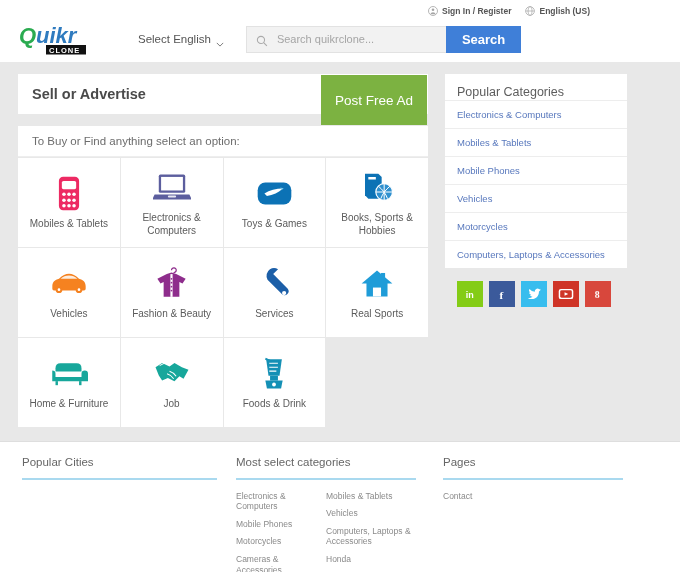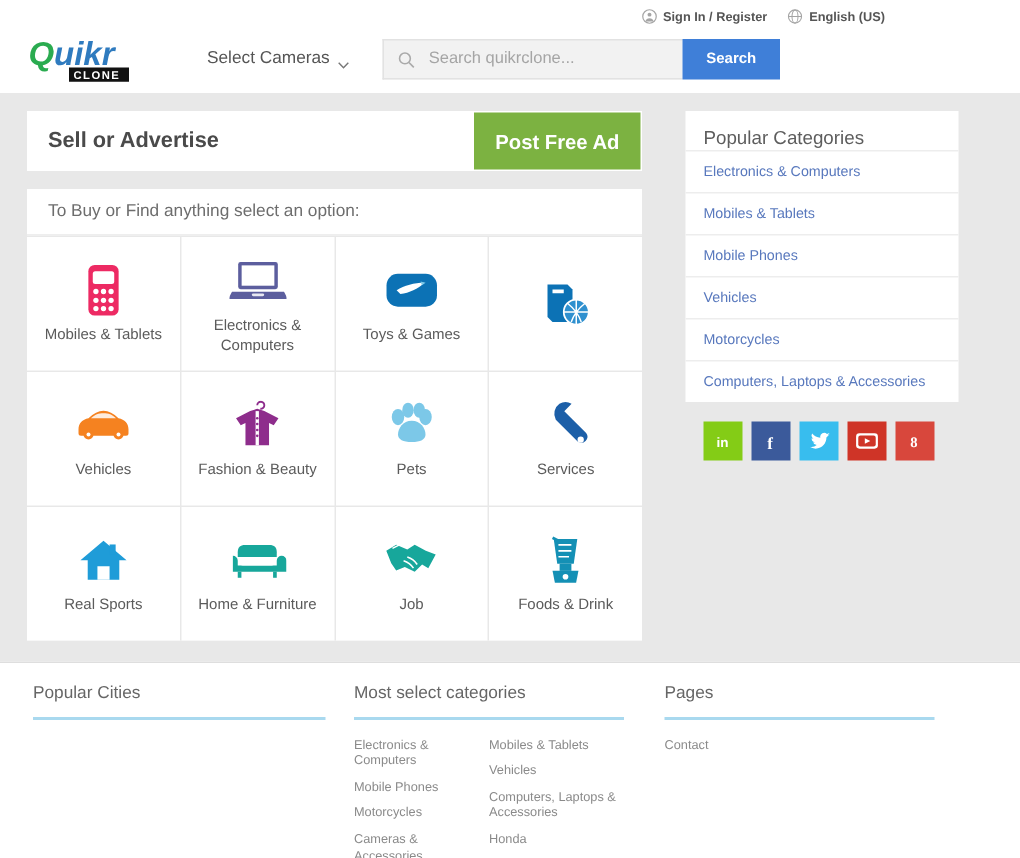--- a/index.html
+++ b/index.html
@@ -70,34 +70,34 @@
     font-family: "Liberation Sans", sans-serif;
     font-size: 11px; color: #666; width: 100%;
   }
   .search-box input::placeholder { color: #a5a5a5; }
   .mag { width: 12px; height: 12px; display:block; flex:0 0 auto; }
   .search-btn {
     background: #3f7fd8;
     color: #fff;
     border: none;
     font-family: "Liberation Sans", sans-serif;
-    font-size: 10px;
+    font-size: 13px;
     font-weight: bold;
     padding: 0 16px;
     cursor: pointer;
     white-space: nowrap;
   }
 
   
   .main {
     background: #e8e8e8;
     padding: 12px 0 14px 0;
     min-height: 356px;
     display: flex;
-    gap: 16px;
+    gap: 4px;
   }
   .left-col { width: 410px; margin-left: 18px; flex: 0 0 auto; }
   .right-col { width: 182px; margin-left: 13px; flex: 0 0 auto; }
 
   
   .sell-bar {
     background: #fff;
     height: 40px;
     display: flex;
     align-items: center;
@@ -109,22 +109,22 @@
     font-size: 14.5px;
     font-weight: bold;
     color: #4a4a4a;
   }
   .post-ad-btn {
     background: #7cb241;
     color: #fff;
     border: none;
     font-family: "Liberation Sans", sans-serif;
     font-size: 13.5px;
-    font-weight: bold;
-    height: 38px;
+    font-weight: normal;
+    height: 50px;
     padding: 0 14px;
     cursor: pointer;
     align-self: stretch;
     margin: 1px 1px 1px 0;
   }
 
   
   .option-panel { background: #fff; }
   .option-hint {
     font-size: 11.5px;
@@ -258,21 +258,21 @@
   <div class="logo">
     <svg viewBox="0 0 200 68" width="100" height="34">
       <text x="2" y="40" font-family="Liberation Sans, sans-serif" font-size="44" font-weight="bold" font-style="italic" fill="#2aab50">Q</text>
       <text x="36" y="40" font-family="Liberation Sans, sans-serif" font-size="44" font-weight="bold" font-style="italic" fill="#2f7bbf">uikr</text>
       <rect x="56" y="44" width="80" height="19" fill="#111"></rect>
       <text x="62" y="59" font-family="Liberation Sans, sans-serif" font-size="15" font-weight="bold" letter-spacing="2" fill="#fff">CLONE</text>
     </svg>
   </div>
 
   <div class="select-region">
-    <span>Select Cameras</span>
+    <span>Select English</span>
     <span class="chev">
       <svg viewBox="0 0 10 6" width="8" height="5">
           <path d="M1 1l4 4 4-4" fill="none" stroke="#777" stroke-width="1.2"></path>
         </svg>
     </span>
   </div>
 
   <div class="search-wrap">
     <div class="search-box">
       <span class="mag">
@@ -345,20 +345,21 @@
 
         <div class="tile">
           <span class="tile-icon">
             <svg viewBox="0 0 42 38" width="35" height="32">
                 <path d="M6 3h16l4 4v26H10l-4-4z" fill="#0c72b5"></path>
                 <rect x="10" y="7" width="9" height="3" fill="#fff"></rect>
                 <circle cx="29" cy="25" r="10" fill="#2f90cf" stroke="#fff" stroke-width="1.4"></circle>
                 <path d="M29 15v20M19 25h20M22 18c5 4 9 9 11 15M36 18c-5 4-9 9-11 15" fill="none" stroke="#fff" stroke-width="1.2"></path>
               </svg>
           </span>
+          <span class="tile-label">Books, Sports &amp; Hobbies</span>
         </div>
 
         <div class="tile">
           <span class="tile-icon">
             <svg viewBox="0 0 48 28" width="40" height="24">
                 <path d="M4 18c0-5 3-8 8-9 4-4 8-6 12-6s8 2 12 6c5 1 8 4 8 9v3a2 2 0 0 1-2 2H6a2 2 0 0 1-2-2z" fill="#f58220"></path>
                 <path d="M14 9c3-3 6-4 10-4s7 1 10 4z" fill="#fff" opacity=".85"></path>
                 <circle cx="12" cy="22" r="4" fill="#f58220"></circle>
                 <circle cx="36" cy="22" r="4" fill="#f58220"></circle>
                 <circle cx="12" cy="22" r="1.6" fill="#fff"></circle>
@@ -376,32 +377,20 @@
                 <rect x="20.6" y="9" width="2.8" height="29" fill="#fff"></rect>
                 <circle cx="22" cy="15" r="1.1" fill="#8e2d8c"></circle>
                 <circle cx="22" cy="20" r="1.1" fill="#8e2d8c"></circle>
                 <circle cx="22" cy="25" r="1.1" fill="#8e2d8c"></circle>
                 <circle cx="22" cy="30" r="1.1" fill="#8e2d8c"></circle>
               </svg>
           </span>
           <span class="tile-label">Fashion &amp; Beauty</span>
         </div>
 
-        <div class="tile">
-          <span class="tile-icon">
-            <svg viewBox="0 0 44 36" width="37" height="30">
-                <ellipse cx="11" cy="12" rx="5" ry="6.5" fill="#7cc8e8"></ellipse>
-                <ellipse cx="33" cy="12" rx="5" ry="6.5" fill="#7cc8e8"></ellipse>
-                <ellipse cx="19" cy="6.5" rx="4.6" ry="6" fill="#7cc8e8"></ellipse>
-                <ellipse cx="28" cy="6.5" rx="4.6" ry="6" fill="#7cc8e8"></ellipse>
-                <path d="M22 15c7 0 11 6 11 11 0 4-4 6-11 6s-11-2-11-6c0-5 4-11 11-11z" fill="#7cc8e8"></path>
-              </svg>
-          </span>
-          <span class="tile-label">Pets</span>
-        </div>
 
         <div class="tile">
           <span class="tile-icon">
             <svg viewBox="0 0 42 42" width="34" height="34">
                 <path d="M16 4a10 10 0 0 0-3 13l18 18a5 5 0 0 0 7-7L20 10l6-6a10 10 0 0 0-10 0z" fill="#1c5fa8"></path>
                 <circle cx="33.5" cy="33.5" r="2.6" fill="#fff"></circle>
               </svg>
           </span>
           <span class="tile-label">Services</span>
         </div>

